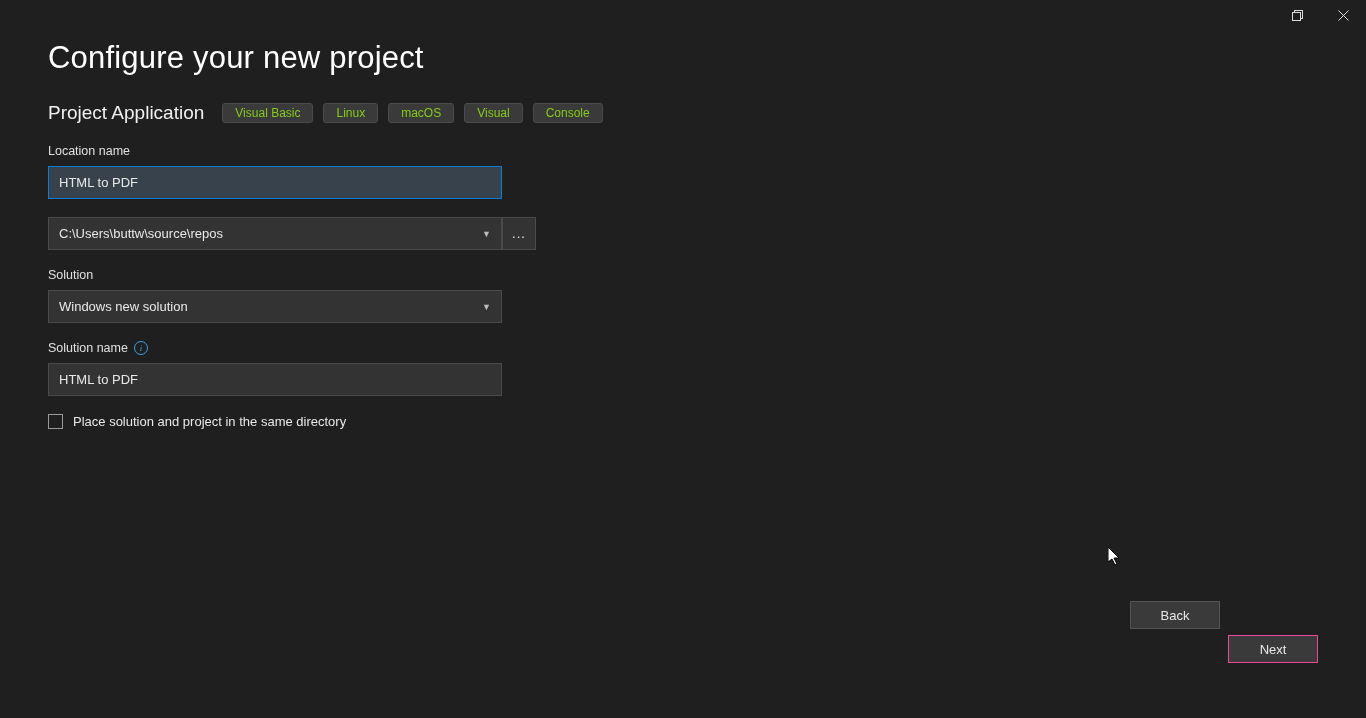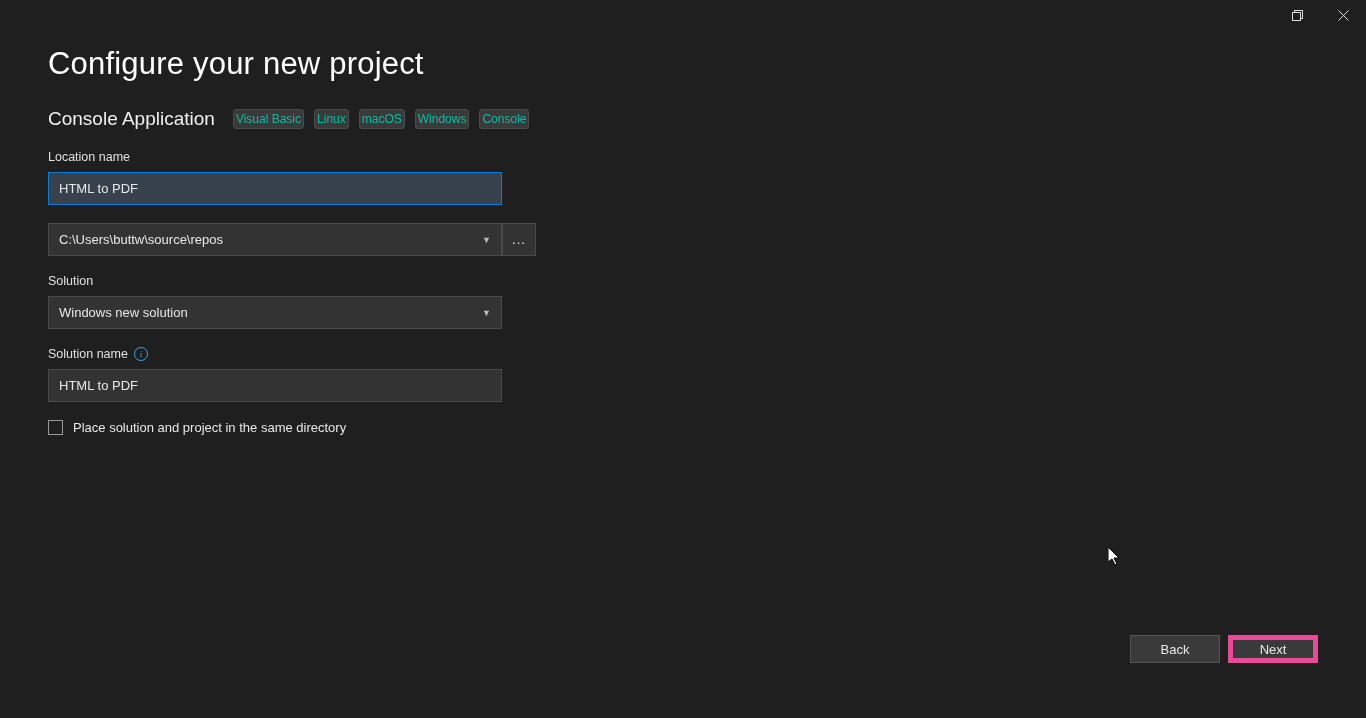--- a/index.html
+++ b/index.html
@@ -26,21 +26,21 @@
     display: flex;
     align-items: center;
     justify-content: center;
     color: #dcdcdc;
     cursor: default;
   }
   .win-btn svg { display: block; }
   .content {
     position: absolute;
     left: 48px;
-    top: 46px;
+    top: 40px;
     width: 700px;
   }
   .page-title {
     font-size: 31px;
     font-weight: 400;
     color: #ffffff;
     margin-bottom: 26px;
     letter-spacing: 0.2px;
   }
   .subhead-row {
@@ -52,23 +52,23 @@
   .subhead-title {
     font-size: 19px;
     font-weight: 400;
     color: #f0f0f0;
     margin-right: 8px;
   }
   .tag {
     background: #3a3a3a;
     border: 1px solid #4b4b4b;
     border-radius: 3px;
-    padding: 2px 2px;
+    padding: 2px 12px;
     font-size: 12px;
-    color: #14b8a6;
+    color: #84cc16;
   }
   .field-label {
     font-size: 12.5px;
     color: #e0e0e0;
     margin-bottom: 8px;
     display: flex;
     align-items: center;
     gap: 6px;
   }
   .text-input, .combo {
@@ -145,21 +145,22 @@
     height: 28px;
     background: #3a3a3a;
     border: 1px solid #555;
     color: #e8e8e8;
     font-size: 13px;
     display: flex;
     align-items: center;
     justify-content: center;
   }
   .btn.primary {
-    border: 5px solid #ec4899;
+    border: 1px solid #ec4899;
+    margin-top: 34px;
   }
   .cursor {
     position: absolute;
     left: 1108px;
     top: 547px;
     pointer-events: none;
   }
 </style>
 </head>
 <body>
@@ -176,25 +177,25 @@
         <line x1="0.5" y1="0.5" x2="10.5" y2="10.5" stroke="#dcdcdc" stroke-width="1"></line>
         <line x1="10.5" y1="0.5" x2="0.5" y2="10.5" stroke="#dcdcdc" stroke-width="1"></line>
       </svg>
   </div>
 </div>
 
 <div class="content">
   <h1 class="page-title">Configure your new project</h1>
 
   <div class="subhead-row">
-    <div class="subhead-title">Console Application</div>
+    <div class="subhead-title">Project Application</div>
     <span class="tag">Visual Basic</span>
     <span class="tag">Linux</span>
     <span class="tag">macOS</span>
-    <span class="tag">Windows</span>
+    <span class="tag">Visual</span>
     <span class="tag">Console</span>
   </div>
 
   <div class="field-group">
     <div class="field-label">Location name</div>
     <input type="text" class="text-input focused" value="HTML to PDF" style="">
   </div>
 
   <div class="field-group">
     <div class="loc-row">

